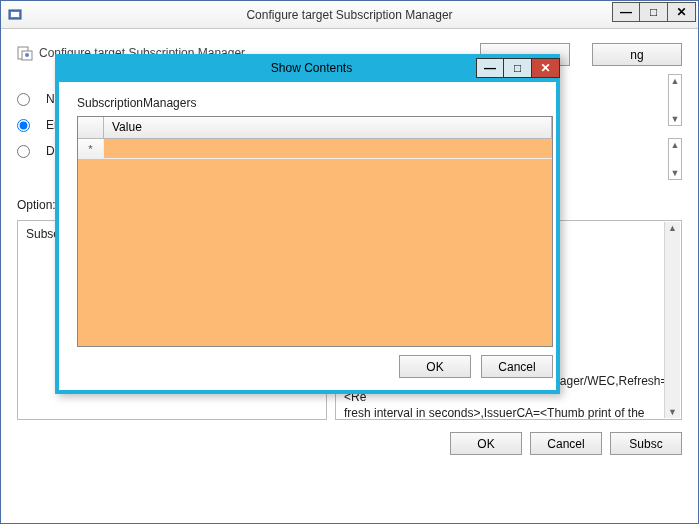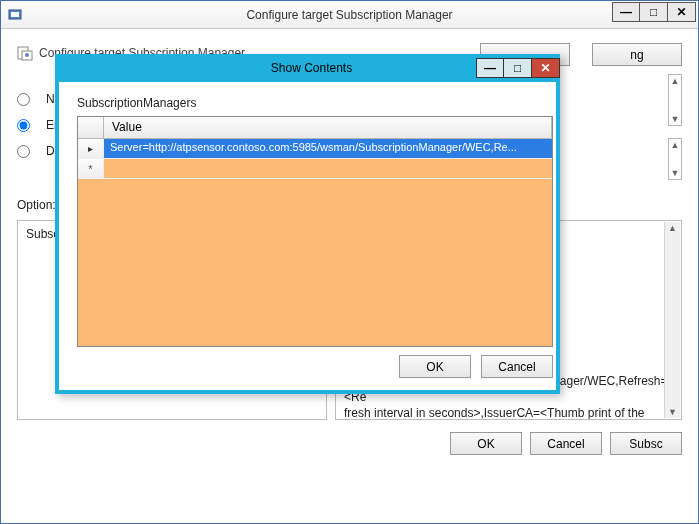--- a/index.html
+++ b/index.html
@@ -294,24 +294,20 @@
       <div class="m-btn close">✕</div>
     </div>
   </div>
   <div class="modal-body">
     <div class="grid-label">SubscriptionManagers</div>
     <div class="grid">
       <div class="grid-header">
         <div class="gh-rowhdr"></div>
         <div class="gh-value">Value</div>
       </div>
-      <div class="grid-row selected">
-        <div class="gr-rowhdr"></div>
-        <div class="gr-cell">Server=http://atpsensor.contoso.com:5985/wsman/SubscriptionManager/WEC,Re...</div>
-      </div>
       <div class="grid-row">
         <div class="gr-rowhdr">*</div>
         <div class="gr-cell"></div>
       </div>
     </div>
     <div class="modal-btnrow">
       <div class="btn">OK</div>
       <div class="btn">Cancel</div>
     </div>
   </div>

